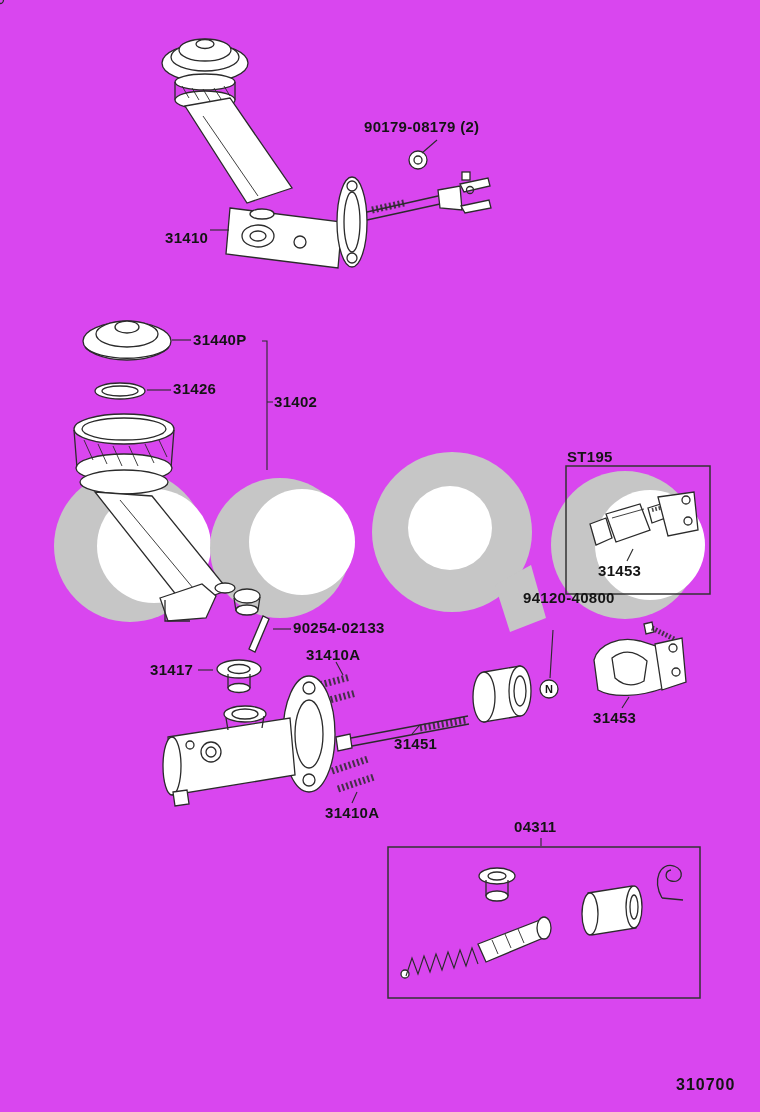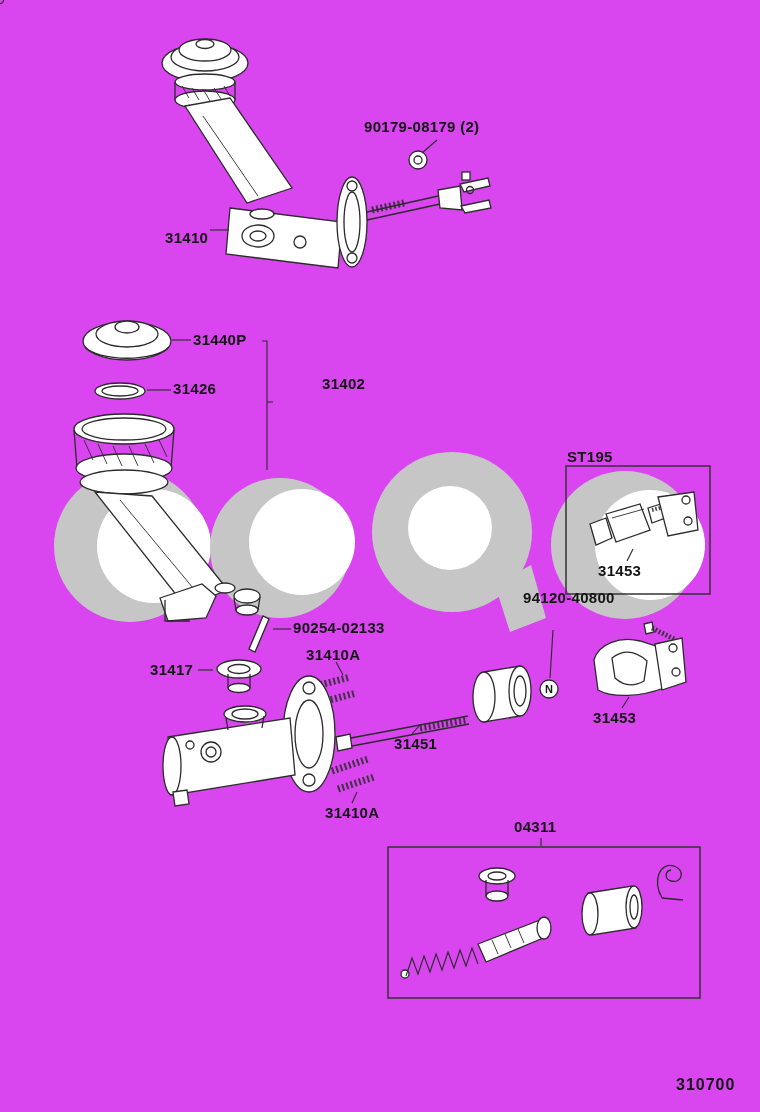--- a/index.html
+++ b/index.html
@@ -202,21 +202,21 @@
       <path d="M622,708 L629,697"></path>
       <path d="M352,803 L357,792"></path>
       <path d="M541,838 L541,846"></path>
     </g>
   </svg>
 
   <div class="callout" style="left:364px; top:119px;">90179-08179 (2)</div>
   <div class="callout" style="left:165px; top:230px;">31410</div>
   <div class="callout" style="left:193px; top:332px;text-align:right;">31440P</div>
   <div class="callout" style="left:173px; top:381px;">31426</div>
-  <div class="callout" style="left:274px; top:376px;margin-left:48px;">31402</div>
+  <div class="callout" style="left:274px; top:394px;">31402</div>
   <div class="callout" style="left:567px; top:449px;">ST195</div>
   <div class="callout" style="left:598px; top:563px;">31453</div>
   <div class="callout" style="left:293px; top:620px;">90254-02133</div>
   <div class="callout" style="left:498px; top:590px;margin-left:25px;">94120-40800</div>
   <div class="callout" style="left:306px; top:647px;">31410A</div>
   <div class="callout" style="left:150px; top:662px;">31417</div>
   <div class="callout" style="left:394px; top:736px;">31451</div>
   <div class="callout" style="left:593px; top:710px;">31453</div>
   <div class="callout" style="left:325px; top:805px;">31410A</div>
   <div class="callout" style="left:514px; top:819px;text-align:right;">04311</div>

